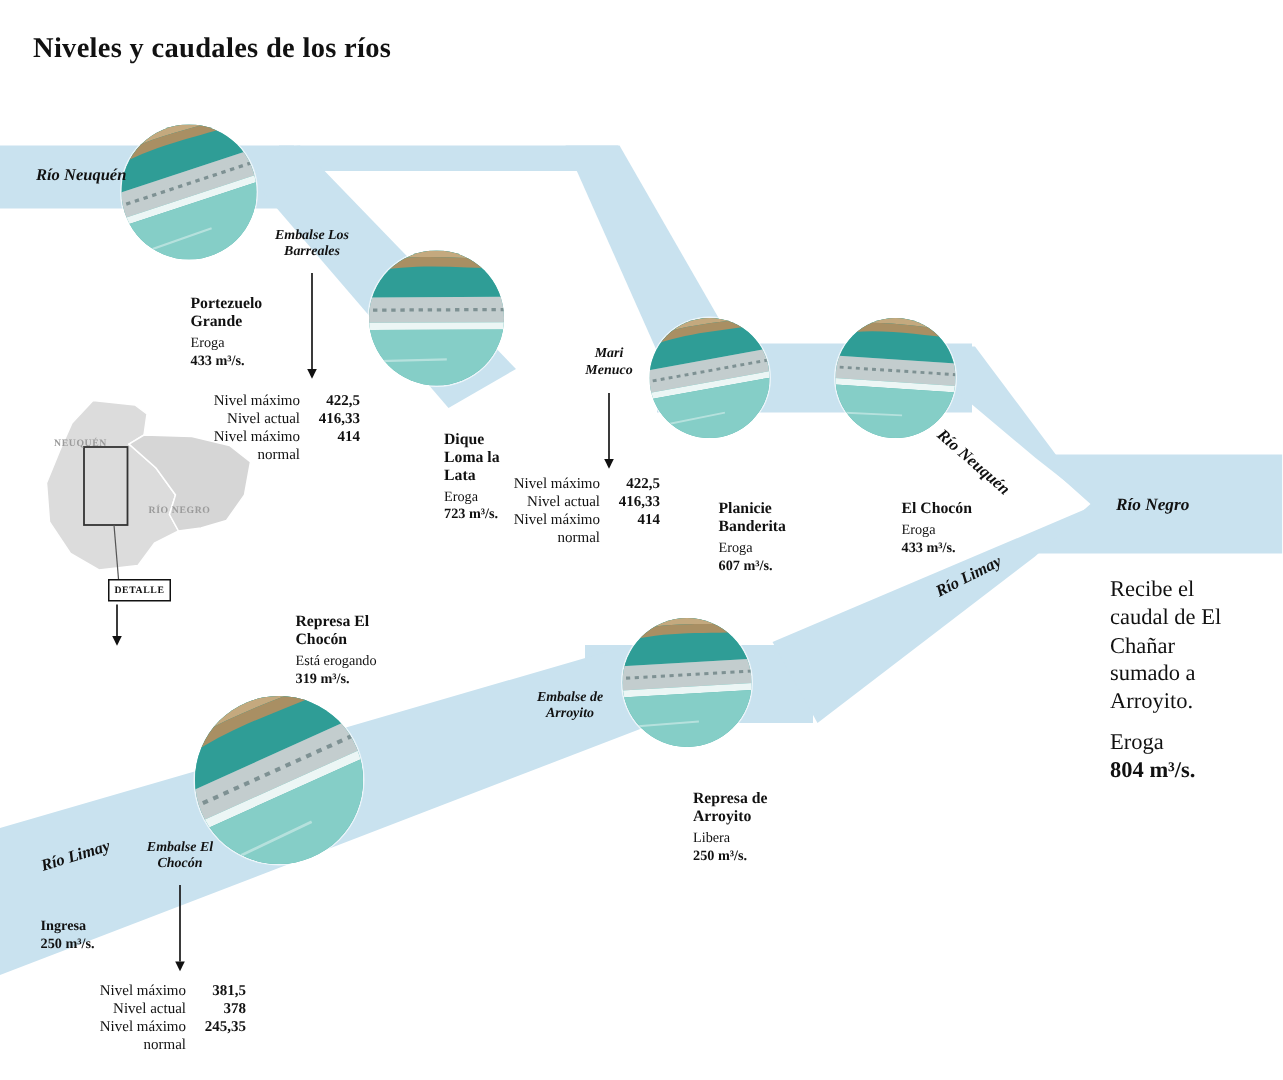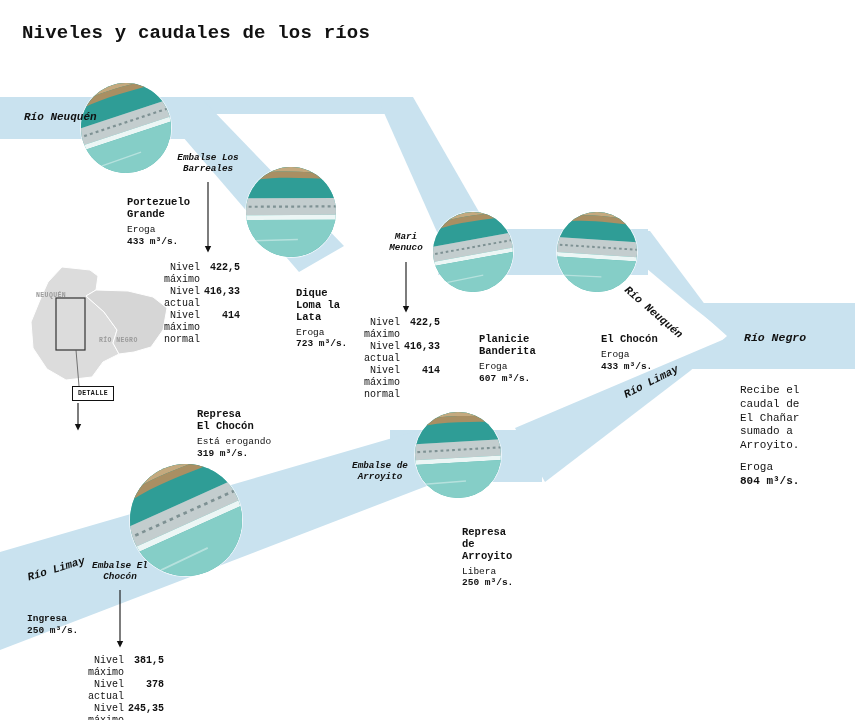--- a/index.html
+++ b/index.html
@@ -1,35 +1,35 @@
 <!DOCTYPE html>
 <html><head>
 <meta charset="utf-8">
 <style>
   html,body { margin:0; padding:0; background:#ffffff; }
   .canvas {
     position:relative; width:855px; height:720px; overflow:hidden;
     background:#ffffff; color:#111;
-    font-family:Liberation Mono, monospace;
+    font-family:Liberation Serif, serif;
   }
   .title { position:absolute; left:22px; top:22px; font-size:19px; font-weight:bold; letter-spacing:.2px; }
   .bg { position:absolute; left:0; top:0; }
   .photo { position:absolute; border-radius:50%; overflow:hidden; box-shadow:0 0 0 1px rgba(255,255,255,.65); }
   .photo svg { display:block; width:100%; height:100%; }
   .station { position:absolute; font-size:9.5px; line-height:1.22;margin-top:16px; }
   .station .name { display:block; font-weight:bold; font-size:10.5px; line-height:1.14; }
   .station .action { display:block; margin-top:3px; }
   .station .flow { display:block; font-weight:bold; }
   .res { position:absolute; font-style:italic; font-weight:bold; font-size:9.3px; line-height:1.2; text-align:center; }
   .riverlab { position:absolute; font-style:italic; font-weight:bold; font-size:11px; white-space:nowrap; }
   .ltable { position:absolute; font-size:10px; line-height:1.2; }
   .ltable .row { display:flex; gap:4px; align-items:flex-start; }
   .ltable .lab { width:62px; text-align:right; }
   .ltable .val { width:36px; text-align:right; font-weight:bold; }
-  .note { position:absolute; font-size:11px; line-height:1.25; }
+  .note { position:absolute; font-size:15px; line-height:1.25; }
   .note .action { display:block; margin-top:8px; }
   .note .flow { display:block; font-weight:bold; }
   .maplab { position:absolute; font-size:6.5px; font-weight:bold; color:#9b9b9b; letter-spacing:.4px; white-space:nowrap; }
   .detalle { position:absolute; left:72px; top:386px; width:40px; height:13px; border:1px solid #111;
              background:#fff; font-size:6.5px; font-weight:bold; text-align:center; line-height:13px; letter-spacing:.4px; }
 </style>
 </head>
 <body>
 
 <div class="canvas">

